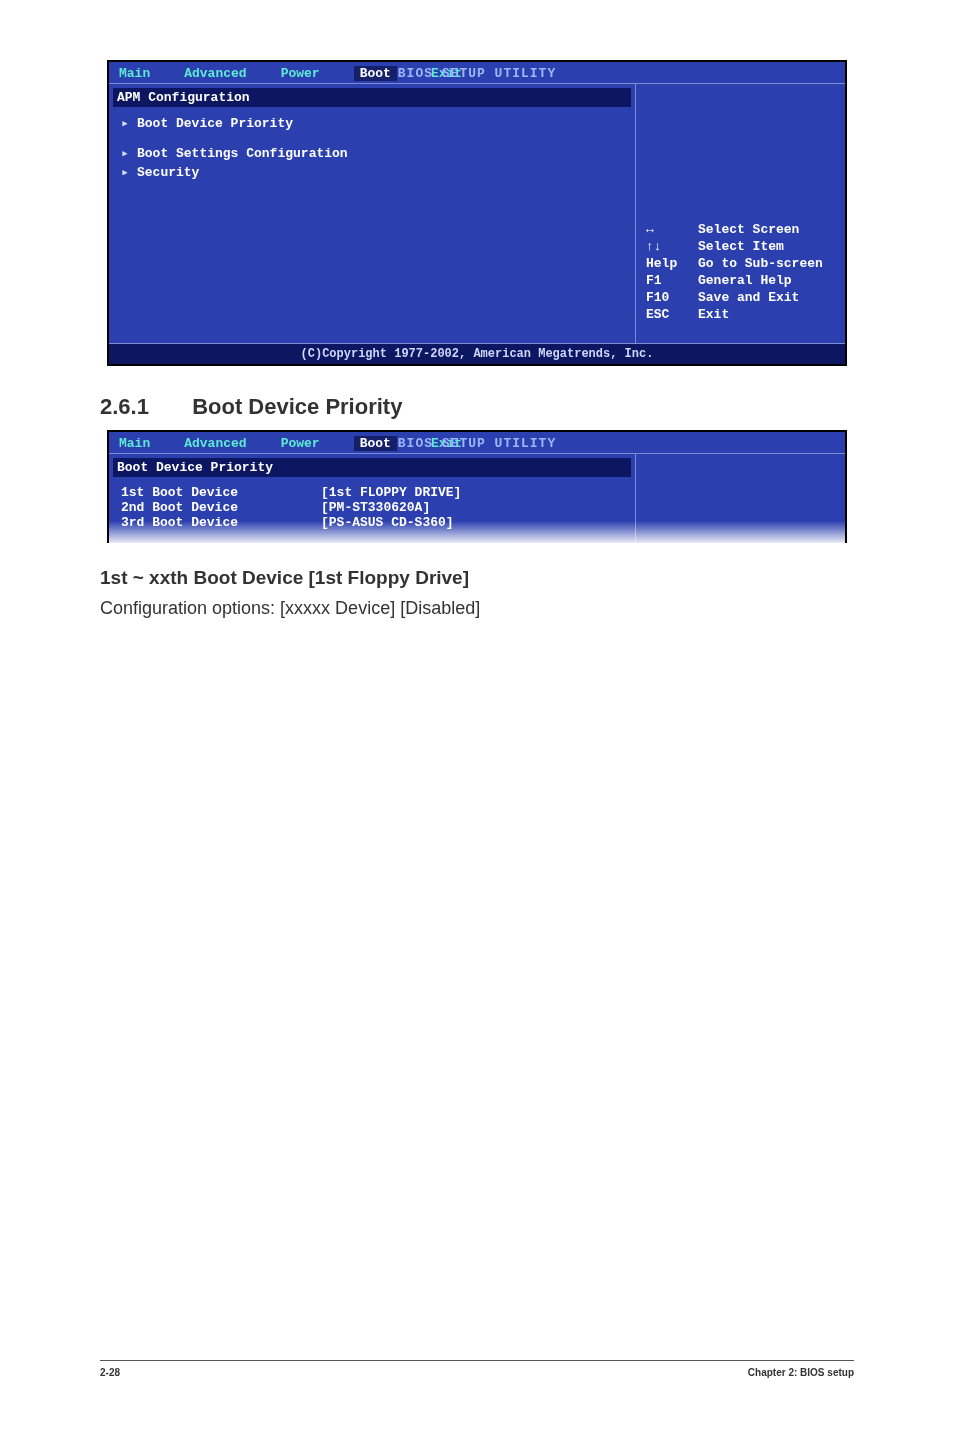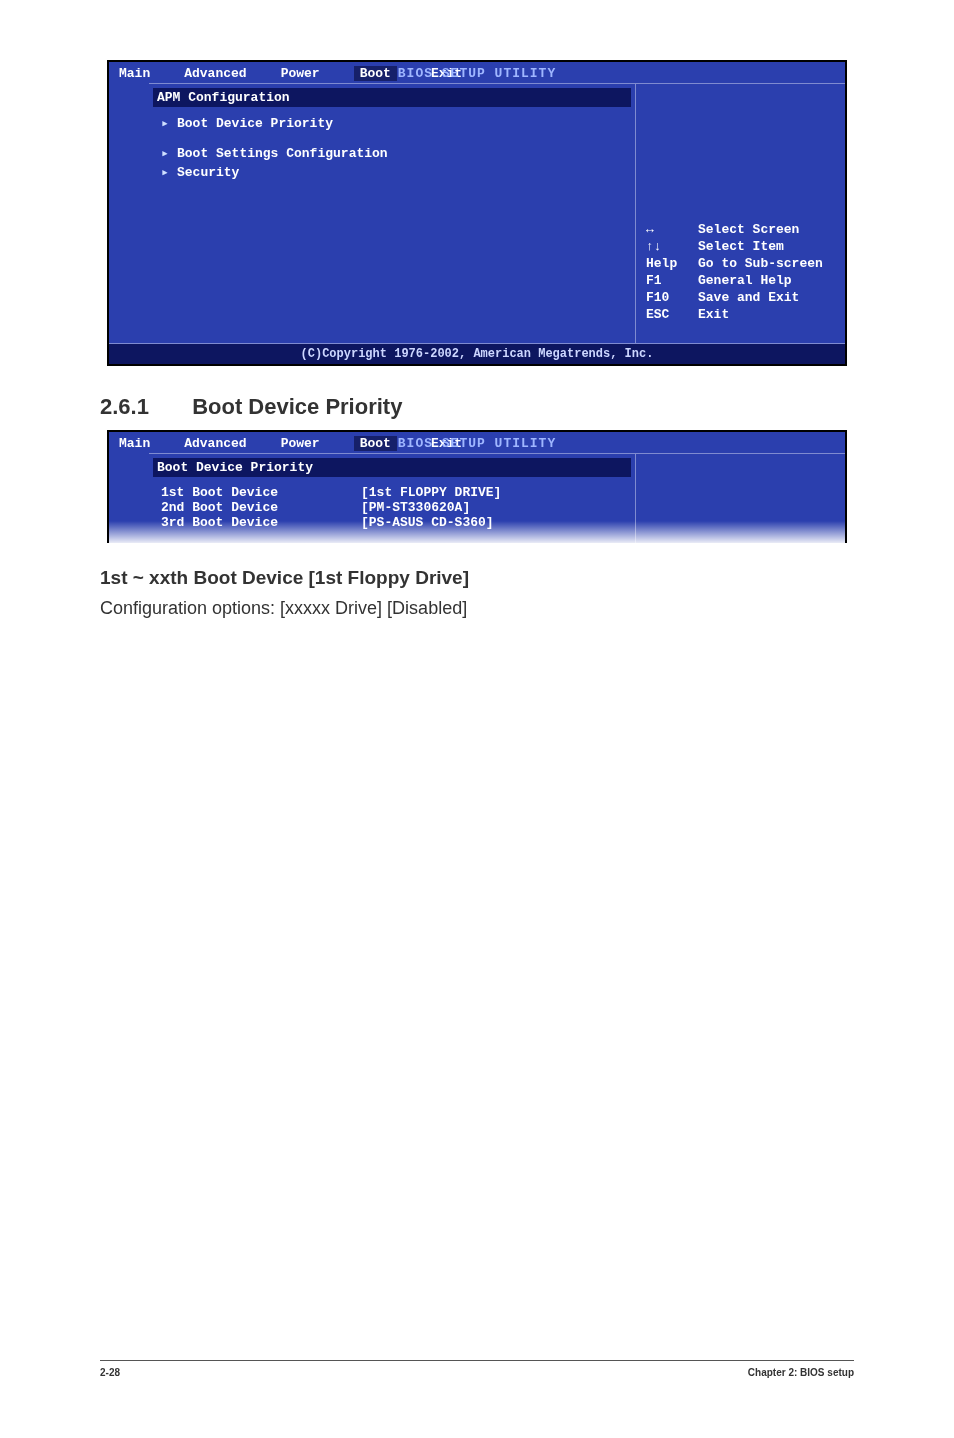--- a/index.html
+++ b/index.html
@@ -32,31 +32,30 @@
   }
   .bios .topbar .title-center {
     position: absolute;
     left: 0; right: 0;
     text-align: center;
     color: #9fb6ff;
     letter-spacing: 1px;
     top: 4px;
     pointer-events: none;
   }
-  .bios .topbar .tab { color: #ffffff; }
+  .bios .topbar .tab { color: #5eead4; }
   .bios .topbar .tab.active { color: #fff; background: #16206a; padding: 0 6px; }
   .bios .content-row { display: flex; }
   .bios .leftpane {
     flex: 1;
     background: #2b3fae;
     border-top: 1px solid #7f8bd0;
     padding: 6px 12px 10px 12px;
     min-height: 260px;
     color: #fff;
-    margin-left: 40px;
   }
   .bios .leftpane .header { background: #0d1660; color: #fff; padding: 2px 4px; margin: -2px -8px 8px -8px; }
   .bios .leftpane .row { display: flex; align-items: center; margin: 3px 0; }
   .bios .leftpane .arrow { color: #cfe0ff; width: 16px; }
   .bios .rightpane {
     width: 210px;
     background: #2b3fae;
     border-top: 1px solid #7f8bd0;
     border-left: 1px solid #7f8bd0;
     padding: 8px 10px;
@@ -150,21 +149,21 @@
               <span class="key">F10</span>
               <span>Save and Exit</span>
             </div>
           <div class="hrow">
               <span class="key">ESC</span>
               <span>Exit</span>
             </div>
         </div>
       </div>
     </div>
-    <div class="footer">(C)Copyright 1976-2002, American Megatrends, Inc.</div>
+    <div class="footer">(C)Copyright 1977-2002, American Megatrends, Inc.</div>
   </div>
 
   <h2 class="sub-title">
     <span class="subnum">2.6.1</span>
     <span>Boot Device Priority</span>
   </h2>
 
   <div class="bios short">
     <div class="topbar">
       <div class="title-center">BIOS SETUP UTILITY</div>
@@ -189,21 +188,21 @@
           <span class="k">3rd Boot Device</span>
           <span class="v">[PS-ASUS CD-S360]</span>
         </div>
       </div>
       <div class="rightpane"></div>
     </div>
     <div class="fade"></div>
   </div>
 
   <h3 class="inline-title">1st ~ xxth Boot Device [1st Floppy Drive]</h3>
-  <p class="body">Configuration options: [xxxxx Drive] [Disabled]</p>
+  <p class="body">Configuration options: [xxxxx Device] [Disabled]</p>
 
   <div class="footer-row">
     <div style="width:100%; border-top:1px solid #555; padding-top:6px; display:flex; justify-content:space-between;">
       <span>2-28</span>
       <span>Chapter 2: BIOS setup</span>
     </div>
   </div>
 
 </div>
 

